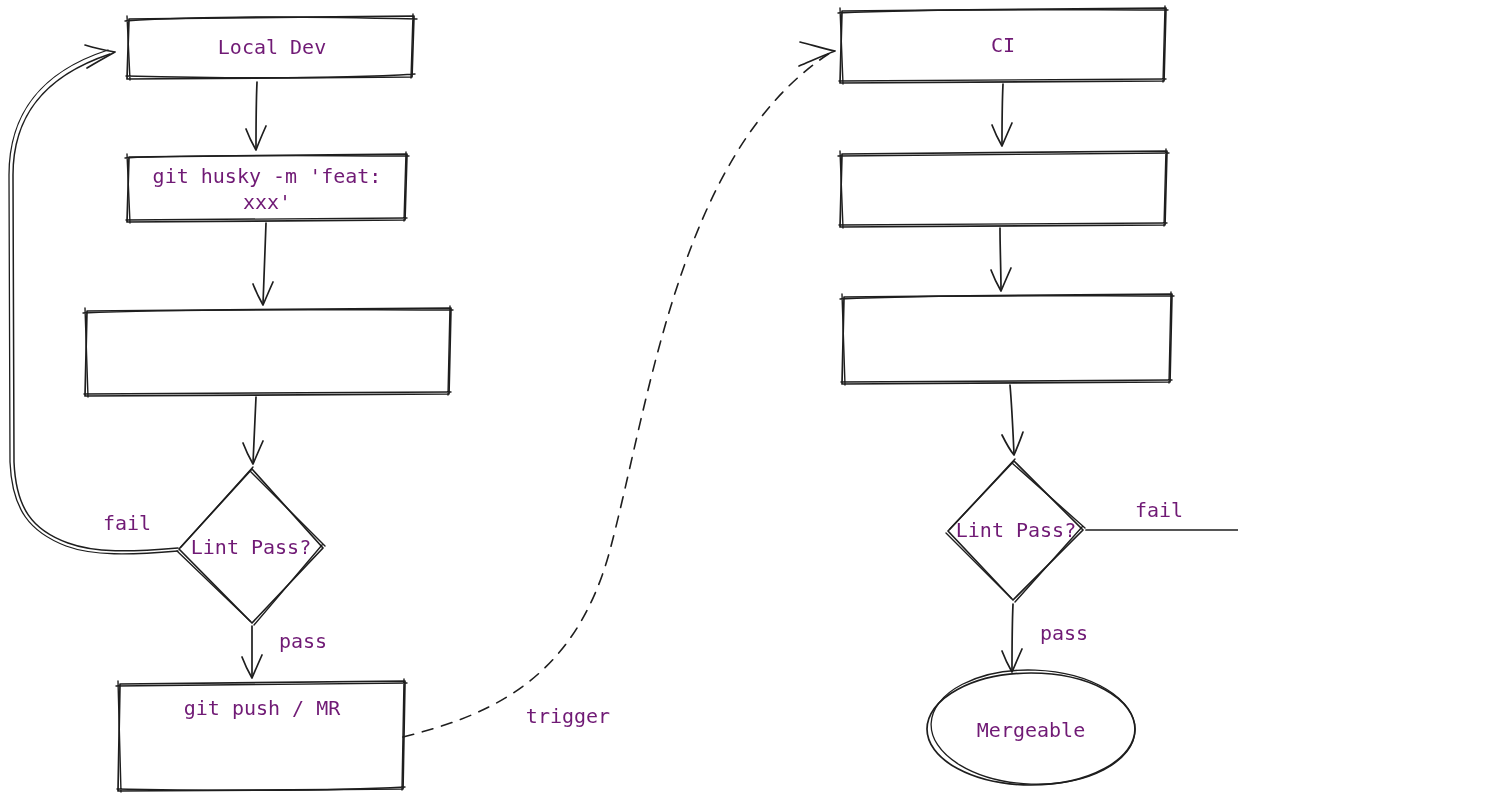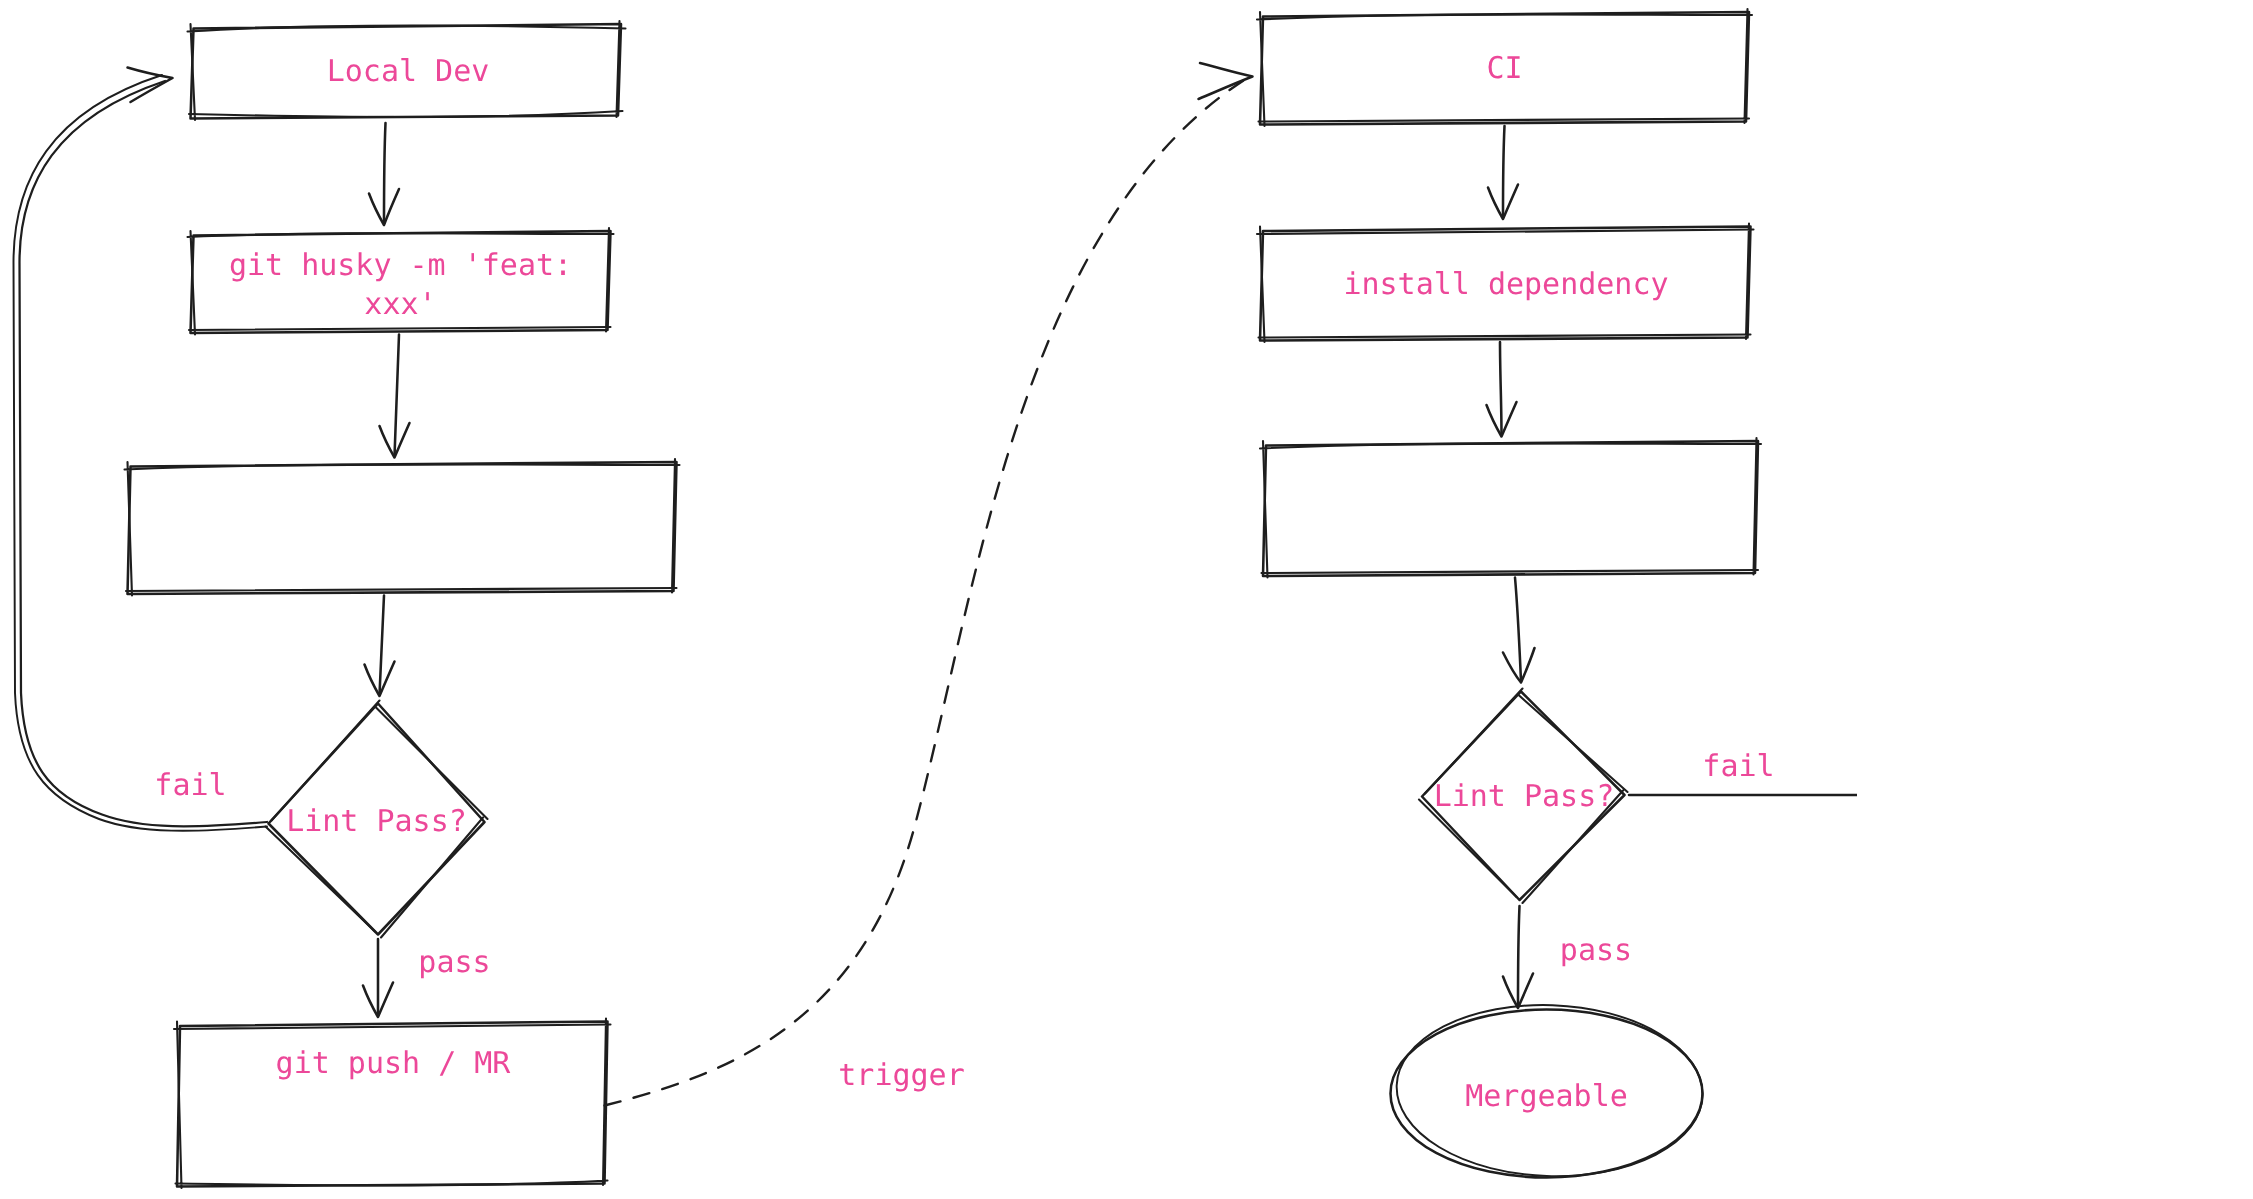--- a/index.html
+++ b/index.html
@@ -6,21 +6,21 @@
     margin: 0;
     padding: 0;
     background: #ffffff;
   }
   .canvas {
     position: relative;
     width: 1238px;
     height: 799px;
     background: #ffffff;
     font-family: "DejaVu Sans Mono", "Liberation Mono", monospace;
-    color: #ec4899;
+    color: #701a75;
     overflow: hidden;
   }
   .canvas svg {
     position: absolute;
     left: 0;
     top: 0;
   }
   .lbl {
     position: absolute;
     transform: translate(-50%, -50%);
@@ -160,32 +160,31 @@
   <div class="lbl" style="left:267px; top:189px">git husky -m 'feat:
 xxx'</div>
 
 
   <div class="lbl" style="left:251px; top:547px">Lint Pass?</div>
 
   <div class="lbl" style="left:262px; top:708px">git push / MR</div>
 
   <div class="lbl" style="left:1003px; top:45px">CI</div>
 
-  <div class="lbl" style="left:1004px; top:189px">install dependency</div>
 
 
   <div class="lbl" style="left:1016px; top:530px">Lint Pass?</div>
 
   <div class="lbl" style="left:1462px; top:531px">Notify</div>
 
   <div class="lbl" style="left:1031px; top:730px">Mergeable</div>
 
   <div class="lbl edge-lbl" style="left:127px; top:523px">fail</div>
 
   <div class="lbl edge-lbl" style="left:303px; top:641px">pass</div>
 
-  <div class="lbl edge-lbl" style="left:601px; top:716px">trigger</div>
+  <div class="lbl edge-lbl" style="left:568px; top:716px">trigger</div>
 
   <div class="lbl edge-lbl" style="left:1159px; top:510px">fail</div>
 
   <div class="lbl edge-lbl" style="left:1064px; top:633px">pass</div>
 
 </div>
 
 </body></html>

